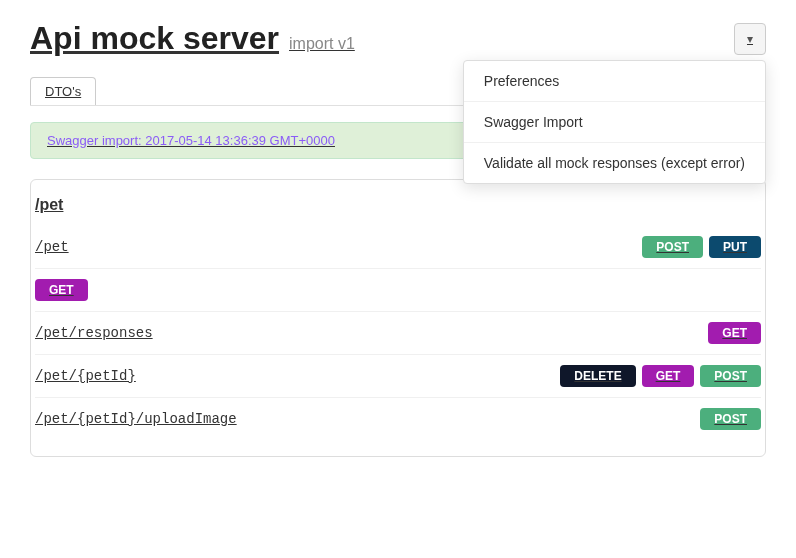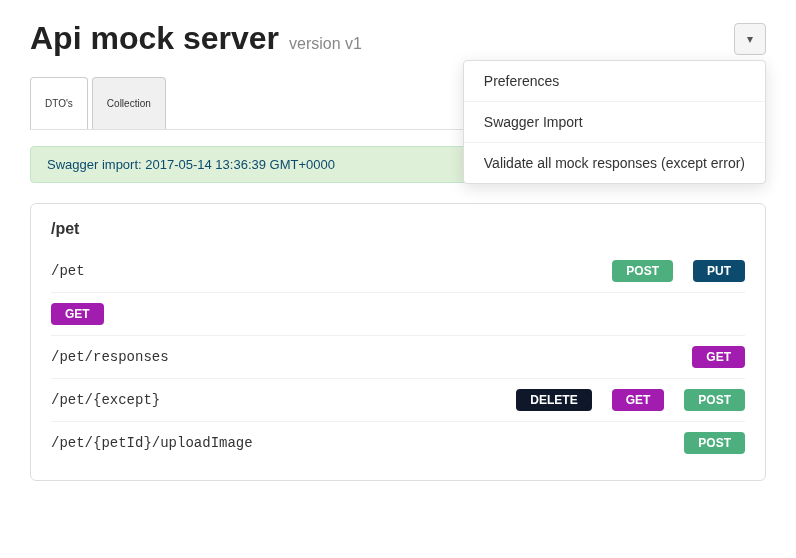--- a/index.html
+++ b/index.html
@@ -7,20 +7,21 @@
       font-family: -apple-system, BlinkMacSystemFont, 'Segoe UI', Helvetica, Arial, sans-serif;
       background: #fff;
       color: #333;
       font-size: 14px;
     }
     .page {
       width: 796px;
       min-height: 558px;
       padding: 20px 30px;
       position: relative;
+      text-decoration: underline;
     }
     .header {
       display: flex;
       align-items: center;
       justify-content: space-between;
       margin-bottom: 20px;
     }
     .header-left {
       display: flex;
       align-items: baseline;
@@ -50,45 +51,45 @@
       position: relative;
     }
     .tabs-row {
       display: flex;
       gap: 4px;
       margin-bottom: 16px;
       border-bottom: 1px solid #e0e0e0;
       padding-bottom: 0;
     }
     .tab-btn {
-      padding: 20px 14px;
+      padding: 6px 14px;
       border: 1px solid #ccc;
       background: #fff;
       border-radius: 4px 4px 0 0;
       cursor: pointer;
-      font-size: 10px;
+      font-size: 13px;
       color: #333;
       border-bottom: none;
     }
     .tab-btn.active {
       background: #f0f0f0;
     }
     .swagger-notice {
       background: #dff0d8;
       border: 1px solid #c3e6cb;
       border-radius: 4px;
       padding: 10px 16px;
-      color: #0c4a6e;
+      color: #8b5cf6;
       font-size: 13px;
       margin-bottom: 20px;
     }
     .section-card {
       border: 1px solid #ddd;
       border-radius: 6px;
-      padding: 16px 20px;
+      padding: 16px 4px;
       background: #fff;
     }
     .section-title {
       font-size: 16px;
       font-weight: 600;
       color: #333;
       margin-bottom: 12px;
     }
     .endpoint-row {
       display: flex;
@@ -100,21 +101,21 @@
     .endpoint-row:last-child {
       border-bottom: none;
     }
     .endpoint-path {
       font-size: 14px;
       color: #333;
       font-family: 'Courier New', Courier, monospace;
     }
     .btn-group {
       display: flex;
-      gap: 20px;
+      gap: 6px;
       align-items: flex-end;
     }
     .btn {
       padding: 4px 14px;
       border: none;
       border-radius: 4px;
       font-size: 12px;
       font-weight: 600;
       color: #fff;
       cursor: pointer;
@@ -148,30 +149,29 @@
     }
   </style>
 </head>
 <body>
 
 <div class="page">
 
   <div class="header">
     <div class="header-left">
       <span class="app-title">Api mock server</span>
-      <span class="app-version">version v1</span>
+      <span class="app-version">import v1</span>
     </div>
     <button class="menu-button">
       <span>▾</span>
     </button>
   </div>
 
   <div class="tabs-row">
     <button class="tab-btn">DTO's</button>
-    <button class="tab-btn active">Collection</button>
   </div>
 
   <div class="swagger-notice">Swagger import: 2017-05-14 13:36:39 GMT+0000</div>
 
   <div class="section-card">
     <div class="section-title">/pet</div>
 
     <div id="endpoints-container">
         <div class="endpoint-row">
           <span class="endpoint-path">/pet</span>
@@ -185,21 +185,21 @@
             <button class="btn btn-get">GET</button>
           </div>
         </div>
         <div class="endpoint-row">
           <span class="endpoint-path">/pet/responses</span>
           <div class="btn-group">
             <button class="btn btn-get">GET</button>
           </div>
         </div>
         <div class="endpoint-row">
-          <span class="endpoint-path">/pet/{except}</span>
+          <span class="endpoint-path">/pet/{petId}</span>
           <div class="btn-group">
             <button class="btn btn-delete">DELETE</button>
             <button class="btn btn-get">GET</button>
             <button class="btn btn-post">POST</button>
           </div>
         </div>
         <div class="endpoint-row">
           <span class="endpoint-path">/pet/{petId}/uploadImage</span>
           <div class="btn-group">
             <button class="btn btn-post">POST</button>

